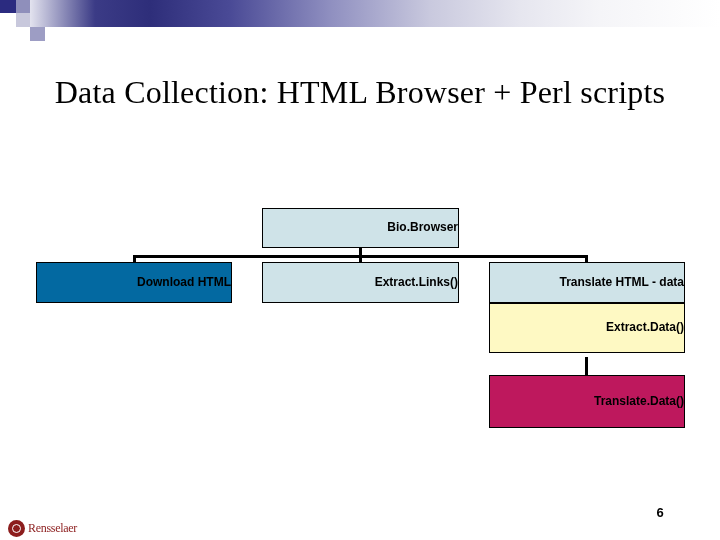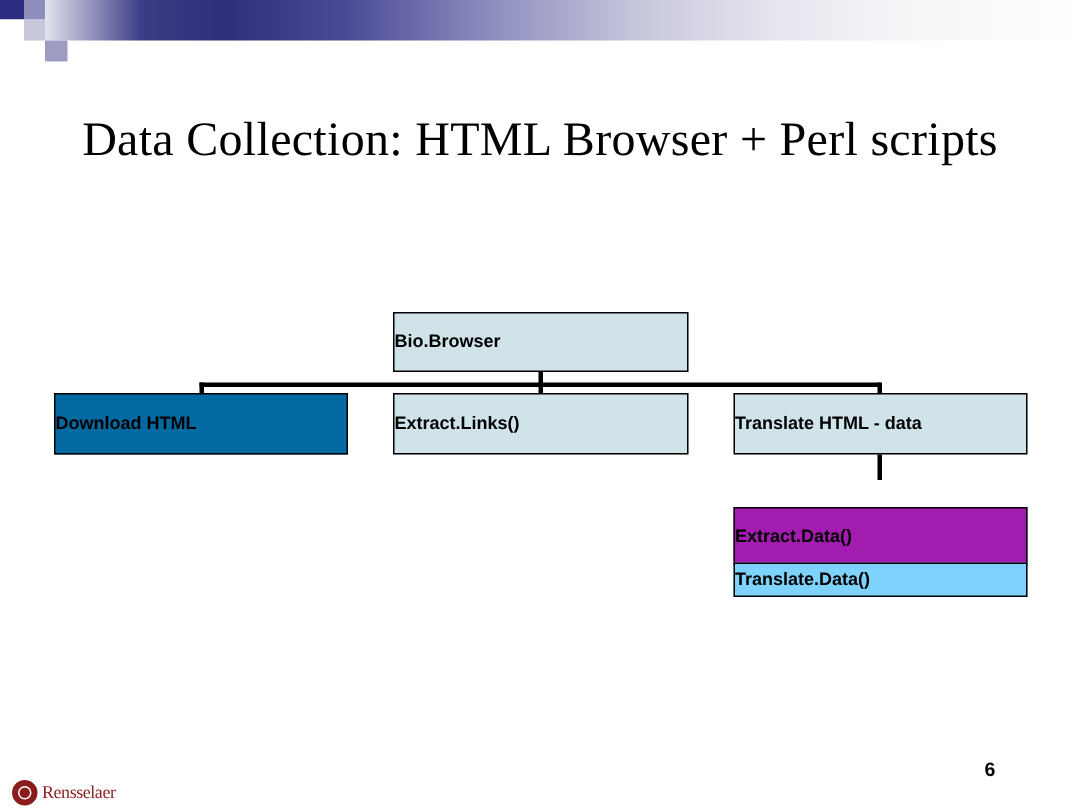--- a/index.html
+++ b/index.html
@@ -73,21 +73,21 @@
     height: 540px;
     pointer-events: none;
   }
   .node {
     position: absolute;
     box-sizing: border-box;
     background: #cfe3e8;
     border: 1px solid #000000;
     display: flex;
     align-items: center;
-    justify-content: flex-start;
+    justify-content: flex-end;
     font-size: 12px;
     font-weight: bold;
     color: #000000;
     text-align: center;
     line-height: 1.1;
   }
   .node span { pointer-events: none; }
 
   .connector {
     position: absolute;
@@ -170,24 +170,24 @@
     </div>
     <div class="node" style="left: 36px; top: 262px; width: 196px; height: 41px; background: #0369a1; border-color: rgb(0, 0, 0); pointer-events: auto;">
       <span>Download HTML</span>
     </div>
     <div class="node" style="left: 262px; top: 262px; width: 197px; height: 41px; background: rgb(207, 227, 232); border-color: rgb(0, 0, 0); pointer-events: auto;">
       <span>Extract.Links()</span>
     </div>
     <div class="node" style="left: 489px; top: 262px; width: 196px; height: 41px; background: rgb(207, 227, 232); border-color: rgb(0, 0, 0); pointer-events: auto;">
       <span>Translate HTML - data</span>
     </div>
-    <div class="node" style="left: 489px; top: 338px; width: 196px; height: 39px; background: #a21caf; border-color: rgb(0, 0, 0); pointer-events: auto;">
+    <div class="node" style="left: 489px; top: 303px; width: 196px; height: 50px; background: #fef9c3; border-color: rgb(0, 0, 0); pointer-events: auto;">
       <span>Extract.Data()</span>
     </div>
-    <div class="node" style="left: 489px; top: 375px; width: 196px; height: 23px; background: #7dd3fc; border-color: rgb(0, 0, 0); pointer-events: auto;">
+    <div class="node" style="left: 489px; top: 375px; width: 196px; height: 53px; background: #be185d; border-color: rgb(0, 0, 0); pointer-events: auto;">
       <span>Translate.Data()</span>
     </div>
   </div>
 
 <div id="page-number">6</div>
 
 <div id="logo">
   <div class="logo-seal"></div>
   <div class="logo-text">Rensselaer</div>
 </div>

